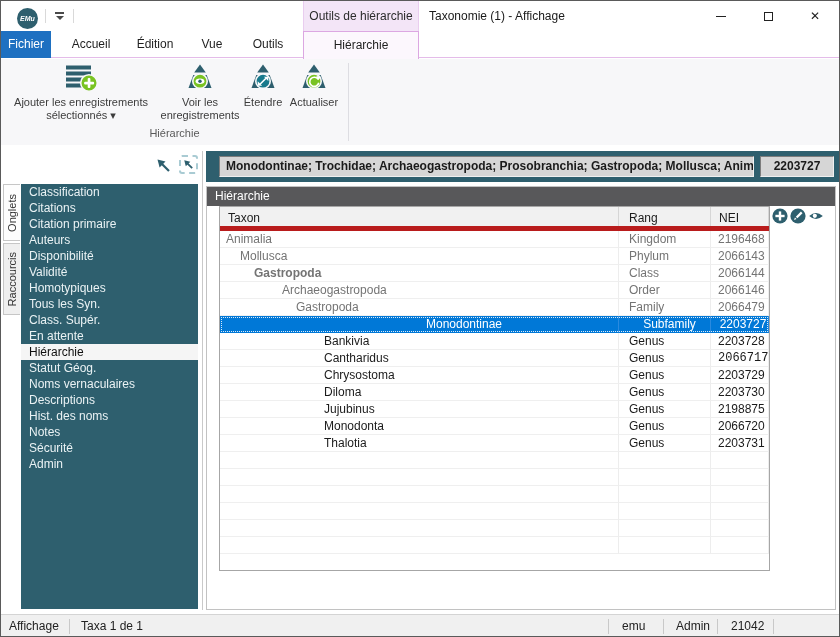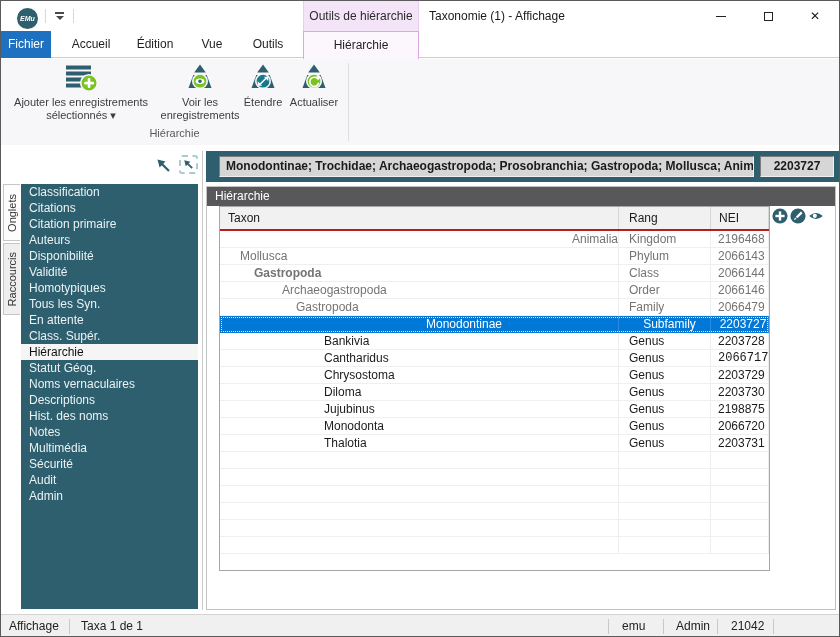--- a/index.html
+++ b/index.html
@@ -53,21 +53,21 @@
   .summary { position:absolute; left:205px; top:150px; width:633px; height:31px; background:#2E5F6E; }
   .sum-field { position:absolute; top:5px; height:21px; background:#D6D6D6; border:1px solid; border-color:#7d7d7d #f0f0f0 #f0f0f0 #7d7d7d; font-weight:bold; line-height:18px; white-space:nowrap; overflow:hidden; }
   .sum-path { left:13px; width:535px; padding:0 6px; }
   .sum-irn { left:554px; width:74px; text-align:center; }
 
   
   .panel { position:absolute; left:205px; top:185px; width:630px; height:424px; background:#fff; border:1px solid #C2C2C2; }
   .panel-header { height:19px; background:#58585A; color:#fff; line-height:19px; padding-left:8px; }
   .tbl-icons { position:absolute; left:565px; top:21px; display:flex; gap:2px; }
   .grid { position:absolute; left:12px; top:19px; width:551px; height:365px; border:1px solid #A6A6A6; background:#fff; overflow:hidden; }
-  .ghead { display:flex; height:24px; background:#F1F1F1; border-bottom:2px solid #b91c1c; color:#1c1c1c; }
+  .ghead { display:flex; height:24px; background:#F1F1F1; border-bottom:5px solid #b91c1c; color:#1c1c1c; }
   .ghead .gc { line-height:23px; border-right:1px solid #D6D6D6; }
   .gc.c-taxon { width:399px; padding-left:8px; }
   .gc.c-rang  { width:92px;  padding-left:10px; }
   .gc.c-nei   { flex:1;      padding-left:8px; }
   .grow { display:flex; height:17px; line-height:16px; }
   .grow .gc { border-right:1px solid #EDEDED; border-bottom:1px solid #EFEFEF; white-space:nowrap; overflow:hidden; }
   .grow.muted { color:#747474; }
   .grow.normal { color:#1b1b1b; }
   .grow.selected { background:#0078D7; color:#fff; outline:1px dotted rgba(255,255,255,.85); outline-offset:-2px;text-align:center; }
   .grow.selected .gc { border-right-color:#2a8adf; border-bottom-color:#0078D7; }
@@ -205,31 +205,29 @@
 
   <div class="sidebar" id="sidebar">
       <div class="side-item">Classification</div>
       <div class="side-item">Citations</div>
       <div class="side-item">Citation primaire</div>
       <div class="side-item">Auteurs</div>
       <div class="side-item">Disponibilité</div>
       <div class="side-item">Validité</div>
       <div class="side-item">Homotypiques</div>
       <div class="side-item">Tous les Syn.</div>
+      <div class="side-item">Class. Supér.</div>
       <div class="side-item">En attente</div>
-      <div class="side-item">Class. Supér.</div>
       <div class="side-item selected">Hiérarchie</div>
       <div class="side-item">Statut Géog.</div>
       <div class="side-item">Noms vernaculaires</div>
       <div class="side-item">Descriptions</div>
       <div class="side-item">Hist. des noms</div>
       <div class="side-item">Notes</div>
-      <div class="side-item">Multimédia</div>
       <div class="side-item">Sécurité</div>
-      <div class="side-item">Audit</div>
       <div class="side-item">Admin</div>
     </div>
 
   <div class="panel">
     <div class="panel-header">Hiérarchie</div>
     <div class="tbl-icons">
       <svg width="16" height="16" viewBox="0 0 16 16">
         <circle cx="8" cy="8" r="7.6" fill="#2E5F6E"></circle>
         <rect x="6.8" y="3.4" width="2.4" height="9.2" fill="#fff"></rect>
         <rect x="3.4" y="6.8" width="9.2" height="2.4" fill="#fff"></rect>
@@ -247,21 +245,21 @@
       </svg>
     </div>
     <div class="grid">
       <div class="ghead">
         <div class="gc c-taxon">Taxon</div>
         <div class="gc c-rang">Rang</div>
         <div class="gc c-nei">NEI</div>
       </div>
       <div id="gridbody">
           <div class="grow muted">
-            <div class="gc c-taxon" style="padding-left: 6px; text-align: right;">Animalia</div>
+            <div class="gc c-taxon" style="padding-left: 6px;">Animalia</div>
             <div class="gc c-rang">Kingdom</div>
             <div class="gc c-nei" style="padding-left: 7px;">2196468</div>
           </div>
           <div class="grow muted">
             <div class="gc c-taxon" style="padding-left: 20px;">Mollusca</div>
             <div class="gc c-rang">Phylum</div>
             <div class="gc c-nei" style="padding-left: 7px;">2066143</div>
           </div>
           <div class="grow muted">
             <div class="gc c-taxon" style="padding-left: 34px; font-weight: bold;">Gastropoda</div>

